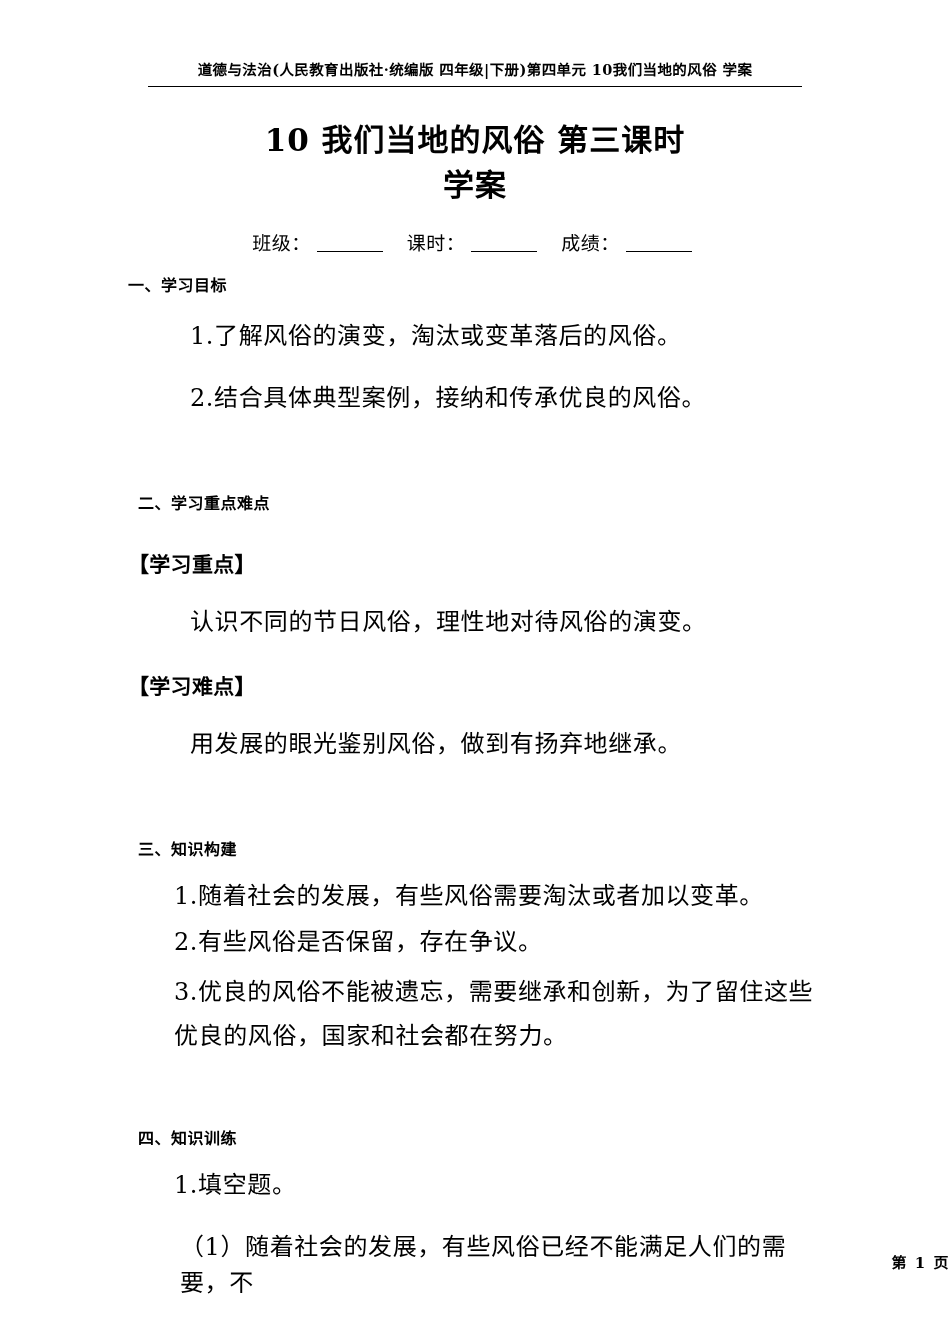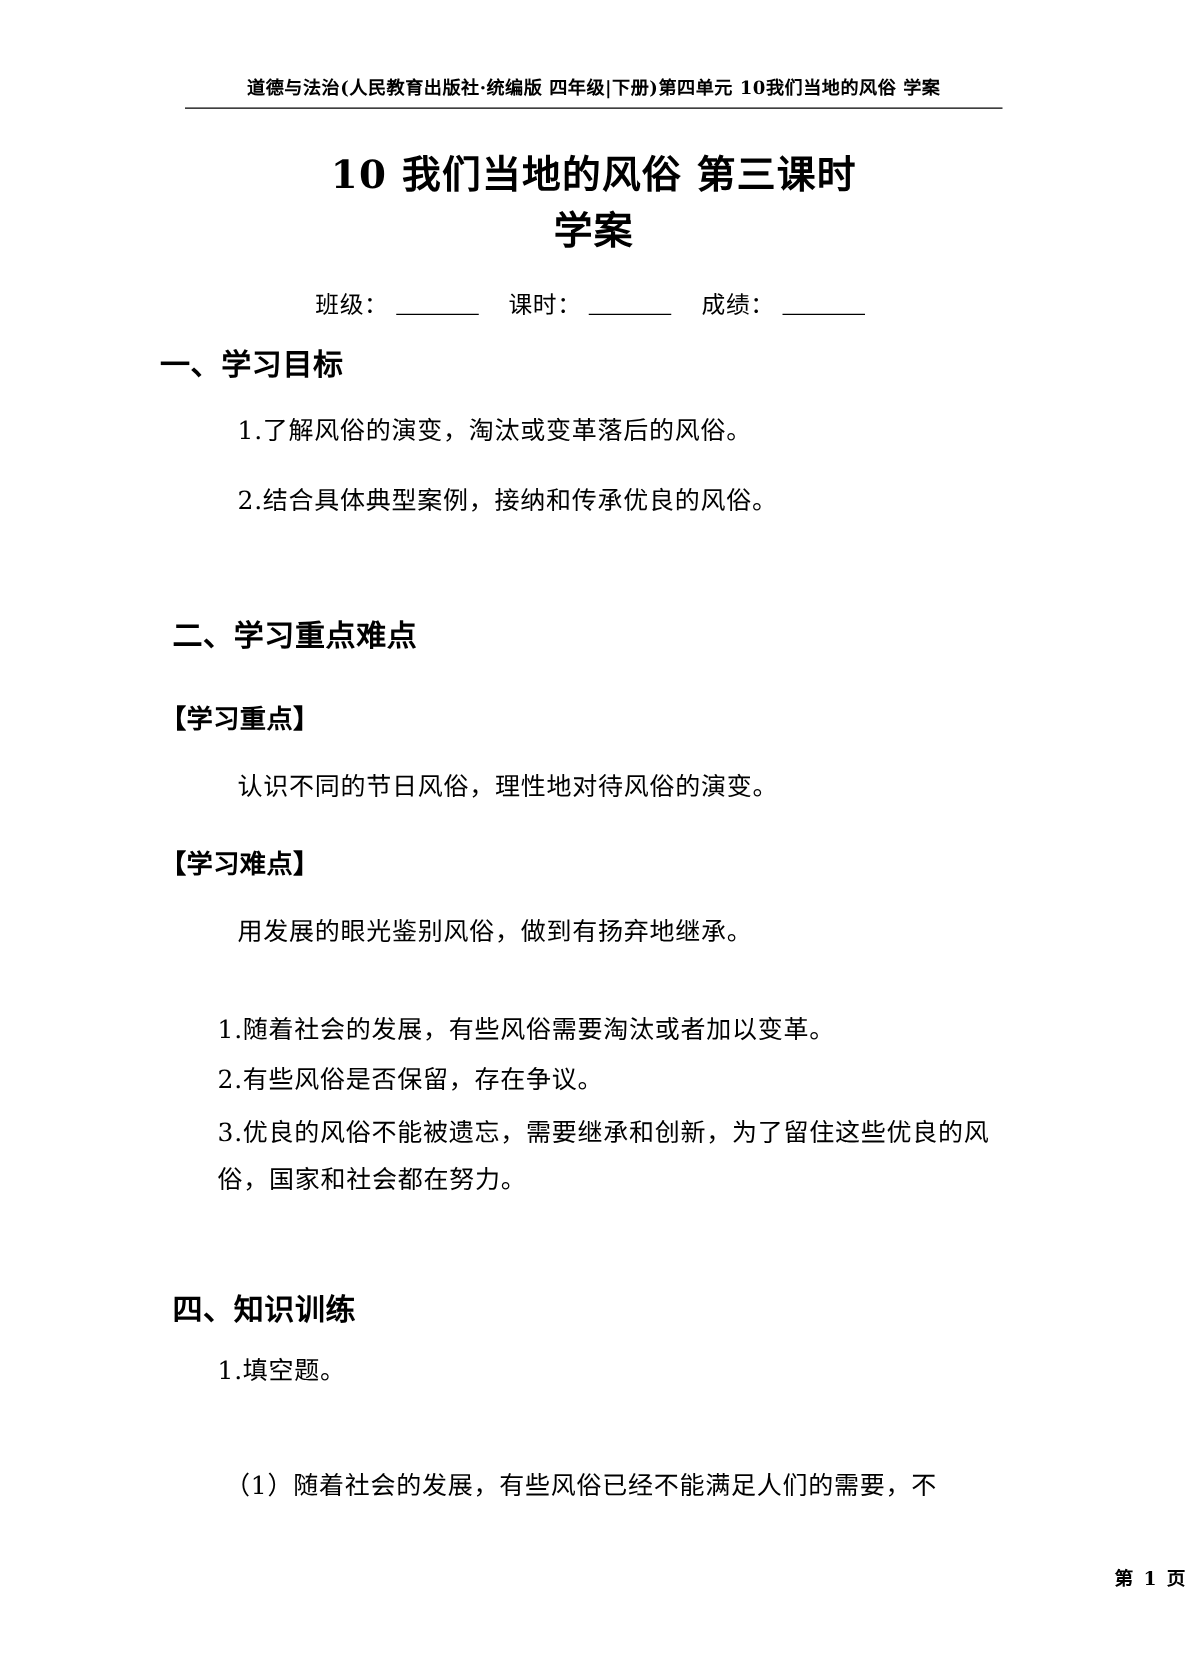--- a/index.html
+++ b/index.html
@@ -77,51 +77,50 @@
   .meta-gap { display: inline-block; width: 18px; }
 
   
   .body {
     position: absolute;
     top: 272px;
     left: 128px;
     width: 694px;
   }
   .h2 {
-    font-size: 24px;
+    font-size: 16px;
     font-weight: bold;
     font-family: "DejaVu Serif", "Liberation Serif", serif;
     letter-spacing: 0.5px;
     margin: 0 0 4px 0;
   }
   .h2.indent1 { padding-left: 10px; margin-top: 40px; }
   .h3 {
     font-size: 21px;
     font-weight: bold;
     font-family: "DejaVu Serif", "Liberation Serif", serif;
     letter-spacing: 0.3px;
     margin: 0;
   }
   .p {
-    font-size: 20px;
+    font-size: 24px;
     font-family: "DejaVu Serif", "Liberation Serif", serif;
     letter-spacing: 0.6px;
     line-height: 1.5;
     margin: 0;
   }
   .p.ind {
     text-indent: 0;
     padding-left: 62px;
   }
   .p.ind-small {
     padding-left: 46px;
   }
   .p.ind-tiny {
     padding-left: 52px;
-    margin-top: 36px;
   }
   .p.wide {
     padding-left: 46px;
     text-indent: 0;
     line-height: 1.85;
   }
   .sp-10 { height: 10px; }
   .sp-14 { height: 14px; }
   .sp-18 { height: 18px; }
   .sp-26 { height: 26px; }
@@ -172,20 +171,21 @@
     <div class="h3">【学习重点】</div>
     <div class="sp-26"></div>
     <div class="p ind">认识不同的节日风俗，理性地对待风俗的演变。</div>
 
     <div class="sp-30"></div>
     <div class="h3">【学习难点】</div>
     <div class="sp-26"></div>
     <div class="p ind">用发展的眼光鉴别风俗，做到有扬弃地继承。</div>
 
     <div class="sp-34"></div>
+    <div class="h2 indent1">三、知识构建</div>
     <div class="sp-14"></div>
     <div class="p ind-small">1.随着社会的发展，有些风俗需要淘汰或者加以变革。</div>
     <div class="sp-10"></div>
     <div class="p ind-small">2.有些风俗是否保留，存在争议。</div>
     <div class="sp-10"></div>
     <div class="p wide">3.优良的风俗不能被遗忘，需要继承和创新，为了留住这些优良的风俗，国家和社会都在努力。</div>
 
     <div class="sp-26"></div>
     <div class="h2 indent1">四、知识训练</div>
     <div class="sp-14"></div>

